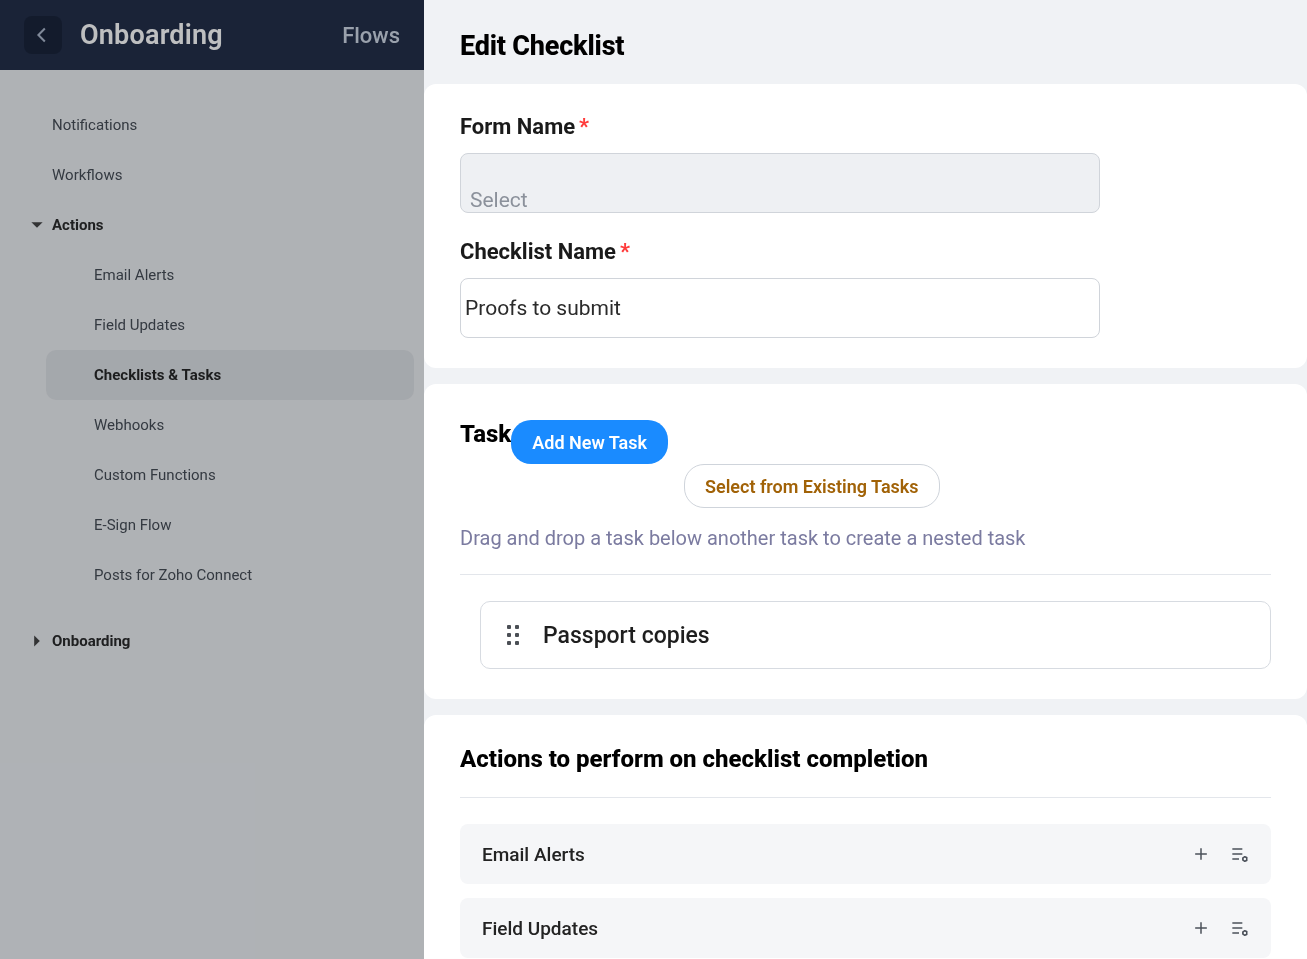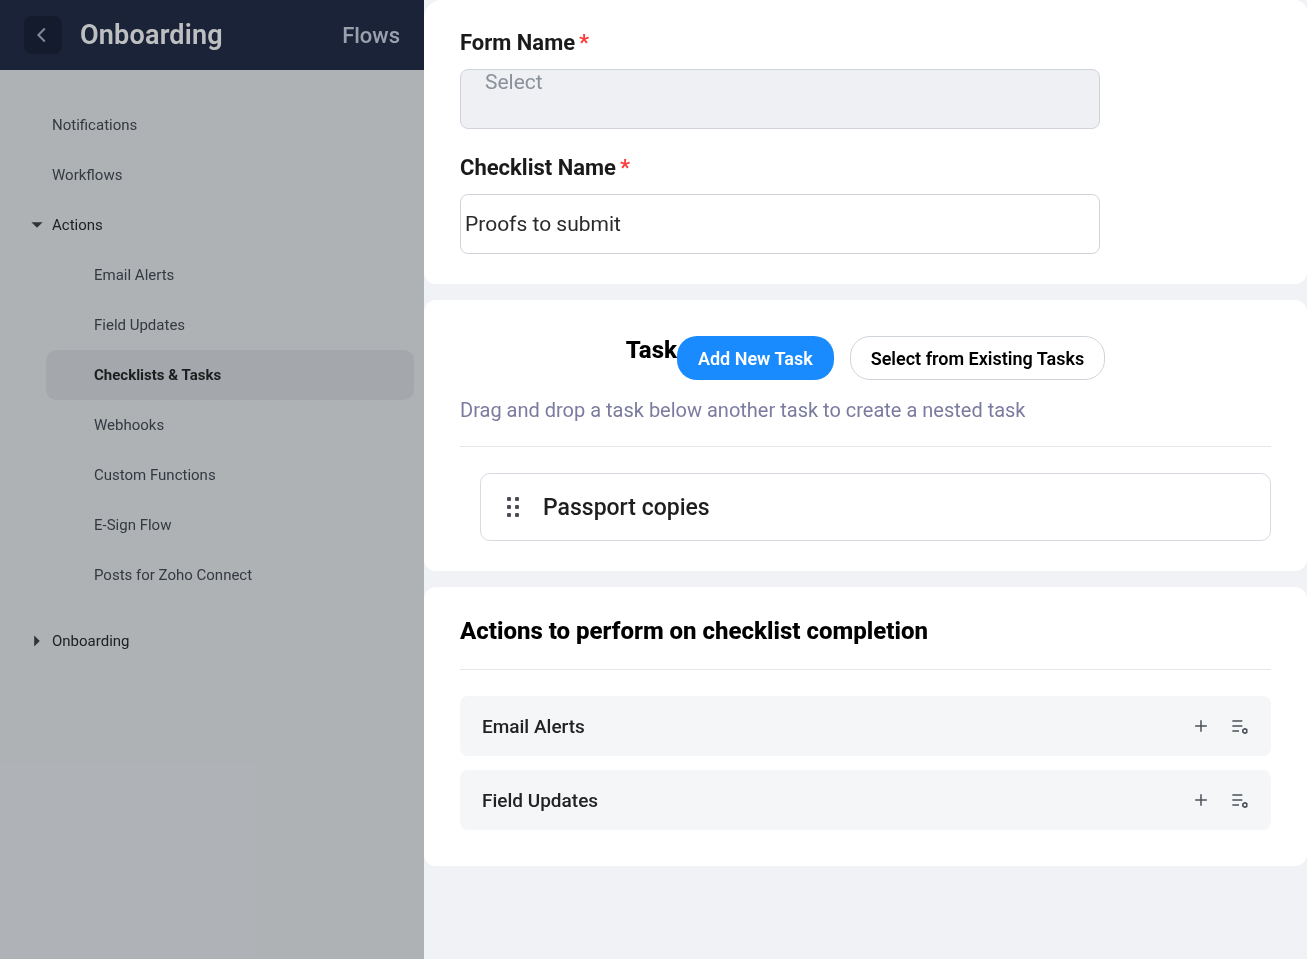--- a/index.html
+++ b/index.html
@@ -21,46 +21,46 @@
   
   .sidebar{position:absolute;left:0;top:0;width:424px;height:100%;background:#ebedf0;}
   .app-header{height:70px;background:var(--bg-header);display:flex;align-items:center;padding:0 24px;color:#fff;}
   .back-btn{width:38px;height:38px;border-radius:8px;background:#131d33;display:flex;align-items:center;justify-content:center;margin-right:18px;cursor:pointer;}
   .back-btn svg{width:22px;height:22px;stroke:#a9b5c9;fill:none;stroke-width:2.2;}
   .app-title{font-size:27px;font-weight:600;letter-spacing:.2px;flex:1;}
   .app-right{font-size:22px;color:#cdd6e4;font-weight:500;}
   
   .nav{padding:30px 10px 0 10px;}
   .nav-item{display:flex;align-items:center;padding:16px 22px 16px 42px;font-size:15px;color:#404750;cursor:pointer;border-radius:10px;}
-  .nav-item.group{padding-left:18px;font-weight:400;color:#232323;}
+  .nav-item.group{padding-left:18px;font-weight:700;color:#232323;}
   .chev{width:18px;margin-right:6px;display:inline-flex;justify-content:center;}
   .chev svg{width:14px;height:14px;fill:#3d3d3d;}
   .nav-sub{padding-left:36px;}
   .nav-sub .nav-item{padding-left:48px;}
   .nav-item.active{background:#dcdfe3;font-weight:700;color:#1f1f1f;}
   
   
   .panel{position:absolute;left:424px;top:0;right:0;height:100%;background:var(--bg-panel);border-top-left-radius:18px;padding:0;overflow:auto;}
   .panel-title{font-size:27px;font-weight:800;padding:30px 36px 22px 36px;letter-spacing:-.2px;}
   
   .card{background:var(--bg-card);border-radius:12px;margin:0 0 16px 0;padding:30px 36px;}
   
   .field{margin-bottom:26px;}
   .field:last-child{margin-bottom:0;}
   .field-label{font-size:22px;font-weight:700;color:#1a1a1a;margin-bottom:14px;}
   .req{color:#ff3b3b;margin-left:4px;}
-  .select-box{width:640px;height:60px;border-radius:8px;border:1px solid #d0d4da;background:var(--field-bg);display:flex;align-items:flex-start;padding:0 24px;font-size:21px;color:#8b919b;cursor:pointer;}
+  .select-box{width:640px;height:60px;border-radius:8px;border:1px solid #d0d4da;background:var(--field-bg);display:flex;align-items:flex-end;padding:0 9px;font-size:21px;color:#8b919b;cursor:pointer;}
   .text-input{width:640px;height:60px;border-radius:8px;border:1px solid #d0d4da;background:#fff;padding:0 4px;font-size:21px;color:#2b2b2b;}
   
-  .task-hdr{display:flex;align-items:flex-start;justify-content:center;margin-top:6px;}
+  .task-hdr{display:flex;align-items:flex-start;justify-content:flex-start;margin-top:6px;}
   .task-hdr h2{font-size:24px;font-weight:800;margin:0;}
   .btn-row{display:flex;gap:16px;}
   .btn{height:44px;padding:0 20px;border-radius:20px;font-size:18px;font-weight:600;display:flex;align-items:center;cursor:pointer;border:1px solid transparent;}
   .btn.primary{background:var(--accent);color:var(--accent-txt);}
-  .btn.outline{background:#fff;color:#000000;border:1px solid #cfd4db;}
+  .btn.outline{background:#fff;color:#a16207;border:1px solid #cfd4db;margin-top:44px;}
   .helper{color:var(--text-light);font-size:20px;margin:18px 0 0 0;}
   .hr{height:1px;background:#e3e6eb;margin:24px 0 26px 0;}
   
   .task-item{border:1px solid #d7dbe1;border-radius:10px;height:68px;display:flex;align-items:center;padding:0 22px;margin-left:20px;}
   .grip{width:20px;height:20px;margin-right:20px;display:grid;grid-template-columns:repeat(2,4px);grid-template-rows:repeat(3,4px);gap:4px;align-content:center;justify-content:center;}
   .grip span{width:4px;height:4px;background:#4b4f55;border-radius:1px;}
   .task-name{font-size:23px;color:#1e1e1e;font-weight:500;}
   
   .actions-title{font-size:24px;font-weight:800;margin:0 0 10px 0;}
   .action-row{height:60px;background:var(--action-bg);border-radius:8px;display:flex;align-items:center;justify-content:space-between;padding:0 22px;margin-top:14px;font-size:19px;color:#232323;font-weight:500;}
@@ -114,20 +114,21 @@
           </svg>
       </span>
       <span>Onboarding</span>
     </div>
   </div>
 
   <div class="scrim"></div>
 </div>
 
 <div class="panel">
+  <div class="panel-title">Edit Checklist</div>
 
   <div class="card">
     <div class="field">
       <div class="field-label">
         <span>Form Name</span><span class="req">*</span>
       </div>
       <div class="select-box">
         <span>Select</span>
       </div>
     </div>

